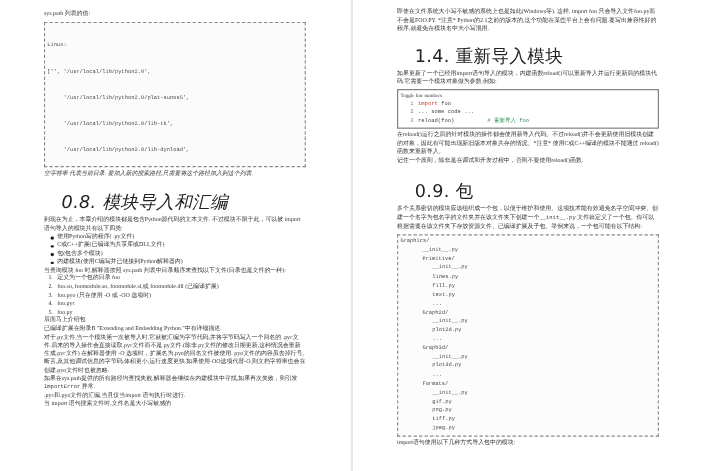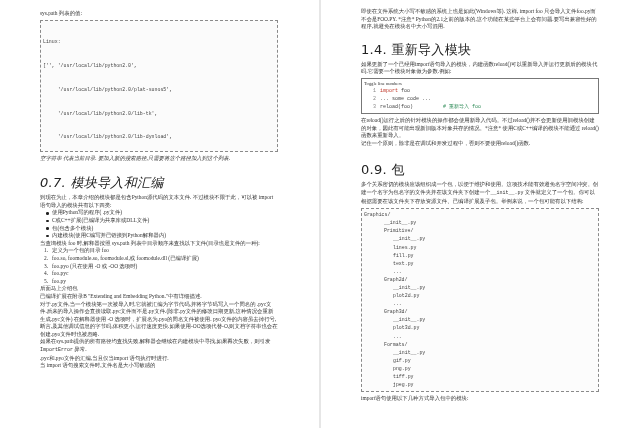--- a/index.html
+++ b/index.html
@@ -26,21 +26,21 @@
   }
   .codebox {
     border: 1px dashed #8a8a8a; background: #fbfbfb;
     font-family: "Liberation Mono", "DejaVu Sans Mono", monospace;
     font-size: 4.9px; line-height: 7.9px; color: #444;
     padding: 2px 2px; white-space: pre; overflow: hidden;
   }
   .italic-note { font-style: italic; }
   .h2 {
     font-family: "DejaVu Sans", "Liberation Sans", sans-serif;
-    font-size: 13px; font-weight: normal; color: #222; margin: 0;
+    font-size: 16px; font-weight: normal; color: #222; margin: 16px;
     letter-spacing: 0.3px;
   }
   .h2.it { font-style: italic; }
   .bullets { margin: 0; padding: 0; list-style: none; }
   .bullets li {
     font-size: 5.4px; line-height: 7.6px; color: #333; padding-left: 12px; position: relative;
     font-family: "Liberation Serif", serif;
   }
   .bullets li::before {
     content: ""; position: absolute; left: 6px; top: 2.6px; width: 2.6px; height: 2.6px; border-radius: 50%; background: #222;
@@ -82,21 +82,21 @@
       
       
       
       
       
       
       
     </div>
     <p class="p italic-note" style="margin-top:3px;">空字符串 代表当前目录. 要加入新的搜索路径,只需要将这个路径加入到这个列表.</p>
 
-    <h2 class="h2 it" style="margin-top:12px; margin-bottom:2px;">0.7.  模块导入和汇编</h2>
+    <h2 class="h2 it" style="margin-top:12px; margin-bottom:2px;">0.8.  模块导入和汇编</h2>
     <p class="p">到现在为止，本章介绍的模块都是包含Python源代码的文本文件. 不过模块不限于此，可以被 import 语句导入的模块共有以下四类:</p>
     <ul class="bullets">
       <li>使用Python写的程序( .py文件)</li>
       <li>C或C++扩展(已编译为共享库或DLL文件)</li>
       <li>包(包含多个模块)</li>
       <li>内建模块(使用C编写并已链接到Python解释器内)</li>
     </ul>
     <p class="p">当查询模块 foo 时,解释器按照 sys.path 列表中目录顺序来查找以下文件(目录也是文件的一种):</p>
     <ol class="olist">
       <li><span class="num">1.</span><span>定义为一个包的目录 foo</span></li>

